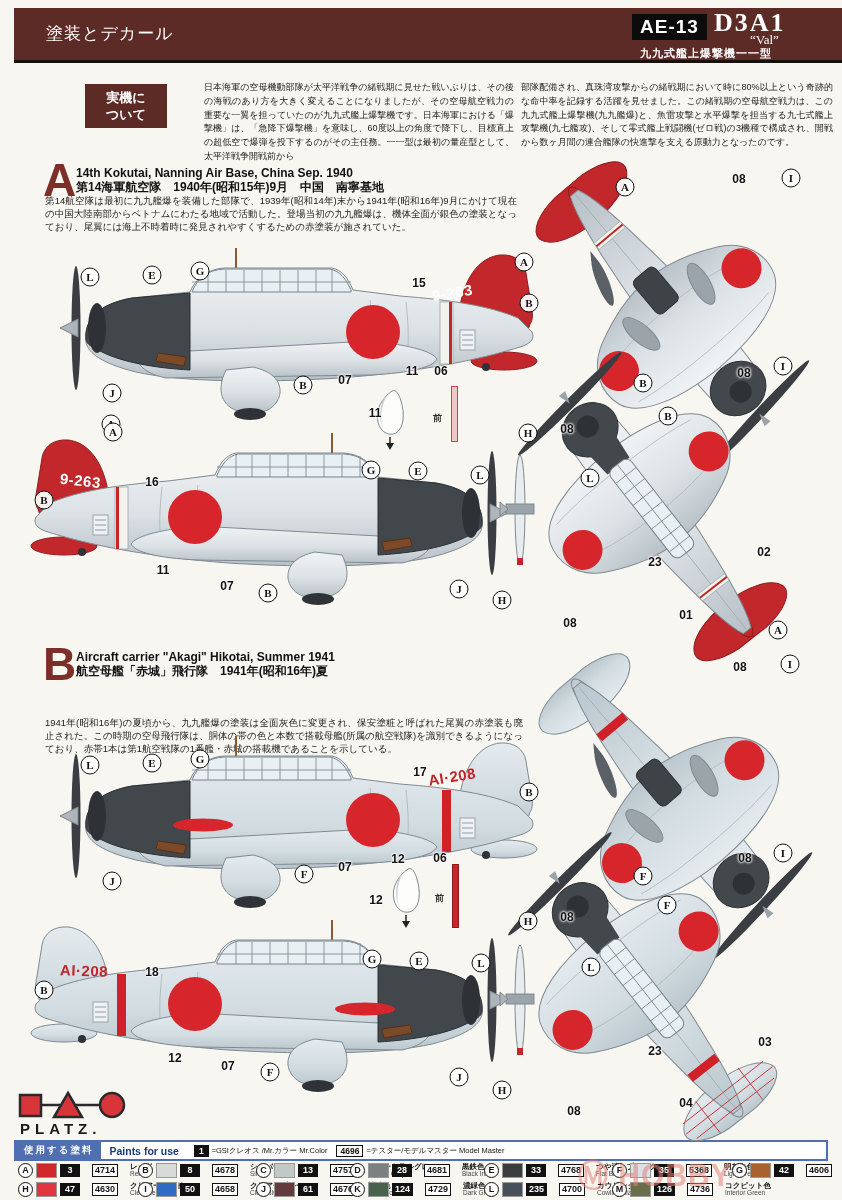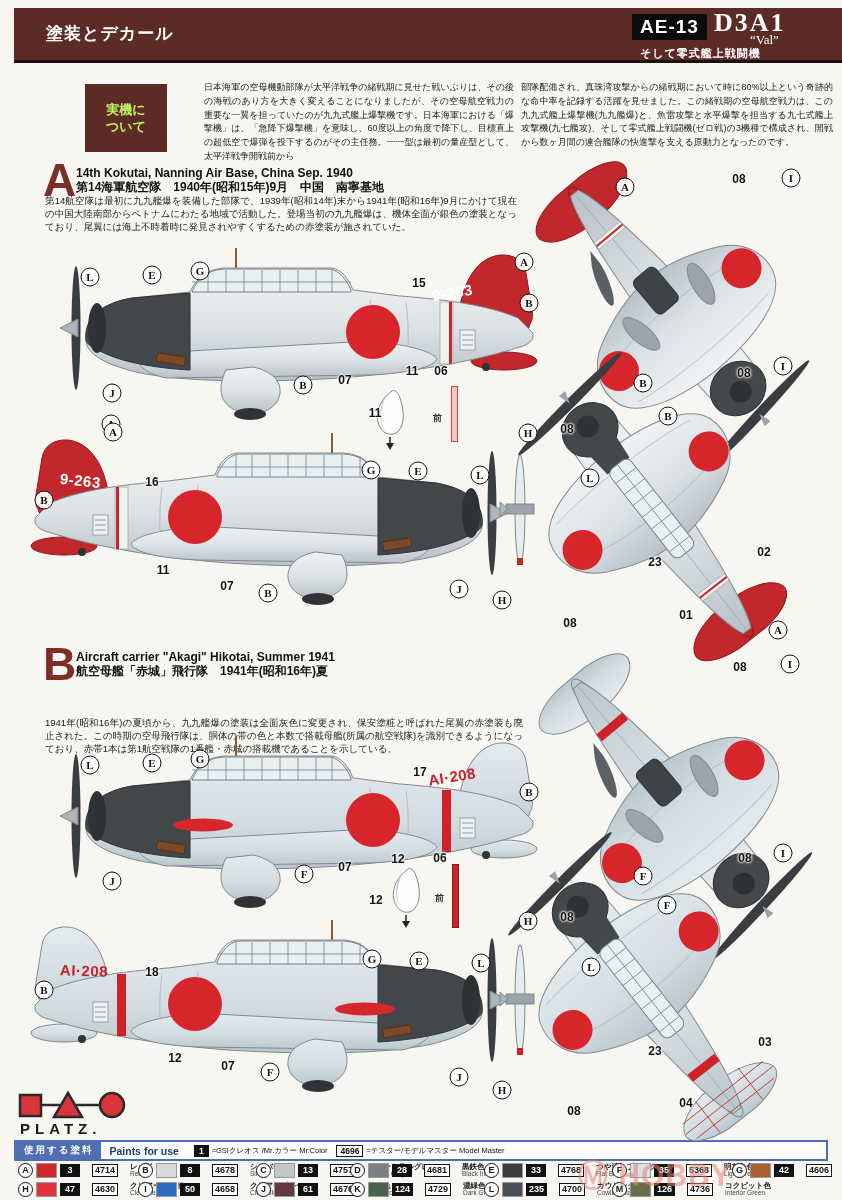--- a/index.html
+++ b/index.html
@@ -1,32 +1,32 @@
 <!DOCTYPE html>
 <html><head>
 <meta charset="utf-8">
 <style>
   html,body{margin:0;padding:0;background:#e8e6e0}
   .page{position:relative;width:842px;height:1200px;margin:0 auto;background:#f8f6f1;
         overflow:hidden;font-family:"Liberation Sans",sans-serif;color:#151515}
   
   .band{position:absolute;left:14px;right:0;top:8px;height:52px;background:#5d2b26;
         border-bottom:3px solid #17100f;z-index:5}
-  .band-title{position:absolute;left:32px;top:14px;font-size:17px;font-weight:bold;color:#fff;letter-spacing:1px}
+  .band-title{position:absolute;left:32px;top:14px;font-size:17px;font-weight:normal;color:#fff;letter-spacing:1px}
   .kitno{position:absolute;left:618px;top:6px;background:#0d0c0c;color:#fff;font-size:19px;
          font-weight:bold;padding:2px 8px;letter-spacing:1px}
   .kitname{position:absolute;left:700px;top:0px;color:#fff;font-family:"Liberation Serif",serif;
            font-size:26px;font-weight:bold;letter-spacing:2px}
   .kitsub{position:absolute;left:736px;top:24px;color:#fff;font-family:"Liberation Serif",serif;
           font-size:13px;font-weight:normal}
   .kitjp{position:absolute;left:626px;top:38px;color:#fff;font-size:11px;font-weight:bold;letter-spacing:1px}
   
-  .introbox{position:absolute;left:85px;top:84px;width:82px;height:68px;background:#5d2b26;
+  .introbox{position:absolute;left:85px;top:84px;width:82px;height:44px;background:#5d2b26;
             display:flex;align-items:center;justify-content:center;text-align:center;
-            color:#bef264;font-size:13px;font-weight:bold;line-height:17px;white-space:pre-line}
+            color:#ffffff;font-size:13px;font-weight:bold;line-height:17px;white-space:pre-line}
   .introcol{position:absolute;top:81px;font-size:9px;line-height:13.8px;text-align:justify;color:#222}
   .introcol.c1{left:204px;width:310px}
   .introcol.c2{left:521px;width:312px}
   
   .secletter{position:absolute;font-size:46px;font-weight:bold;color:#7c2f28;line-height:40px}
   .sectitle{position:absolute;font-size:12px;font-weight:bold;color:#111}
   .secbody{position:absolute;font-size:9.5px;line-height:13px;text-align:justify;color:#222}
   
   .plane{position:absolute;z-index:10}
   .sideA{--body:url(#gSilver);--stab:#c1272b;--fin:#c1272b;--finStroke:#8e1c1f}
@@ -175,21 +175,21 @@
         <path d="M16,55 L24,55 L20,62 Z" fill="#222"></path>
       </g>
     </defs>
   </svg>
 
   <div class="band">
     <div class="band-title">塗装とデカール</div>
     <div class="kitno">AE-13</div>
     <div class="kitname">D3A1</div>
     <div class="kitsub">“Val”</div>
-    <div class="kitjp">そして零式艦上戦闘機</div>
+    <div class="kitjp">九九式艦上爆撃機一一型</div>
   </div>
 
   <div class="introbox">実機に
 ついて</div>
   <div class="introcol c1">日本海軍の空母機動部隊が太平洋戦争の緒戦期に見せた戦いぶりは、その後の海戦のあり方を大きく変えることになりましたが、その空母航空戦力の重要な一翼を担っていたのが九九式艦上爆撃機です。日本海軍における「爆撃機」は、「急降下爆撃機」を意味し、60度以上の角度で降下し、目標直上の超低空で爆弾を投下するのがその主任務。一一型は最初の量産型として、太平洋戦争開戦前から</div>
   <div class="introcol c2">部隊配備され、真珠湾攻撃からの緒戦期において時に80%以上という奇跡的な命中率を記録する活躍を見せました。この緒戦期の空母航空戦力は、この九九式艦上爆撃機(九九艦爆)と、魚雷攻撃と水平爆撃を担当する九七式艦上攻撃機(九七艦攻)、そして零式艦上戦闘機(ゼロ戦)の3機種で構成され、開戦から数ヶ月間の連合艦隊の快進撃を支える原動力となったのです。</div>
 
   <div class="secletter" style="left:43px;top:160px">A</div>
   <div class="sectitle" style="left:76px;top:166px">14th Kokutai, Nanning Air Base, China Sep. 1940</div>
   <div class="sectitle" style="left:76px;top:179px">第14海軍航空隊　1940年(昭和15年)9月　中国　南寧基地</div>

